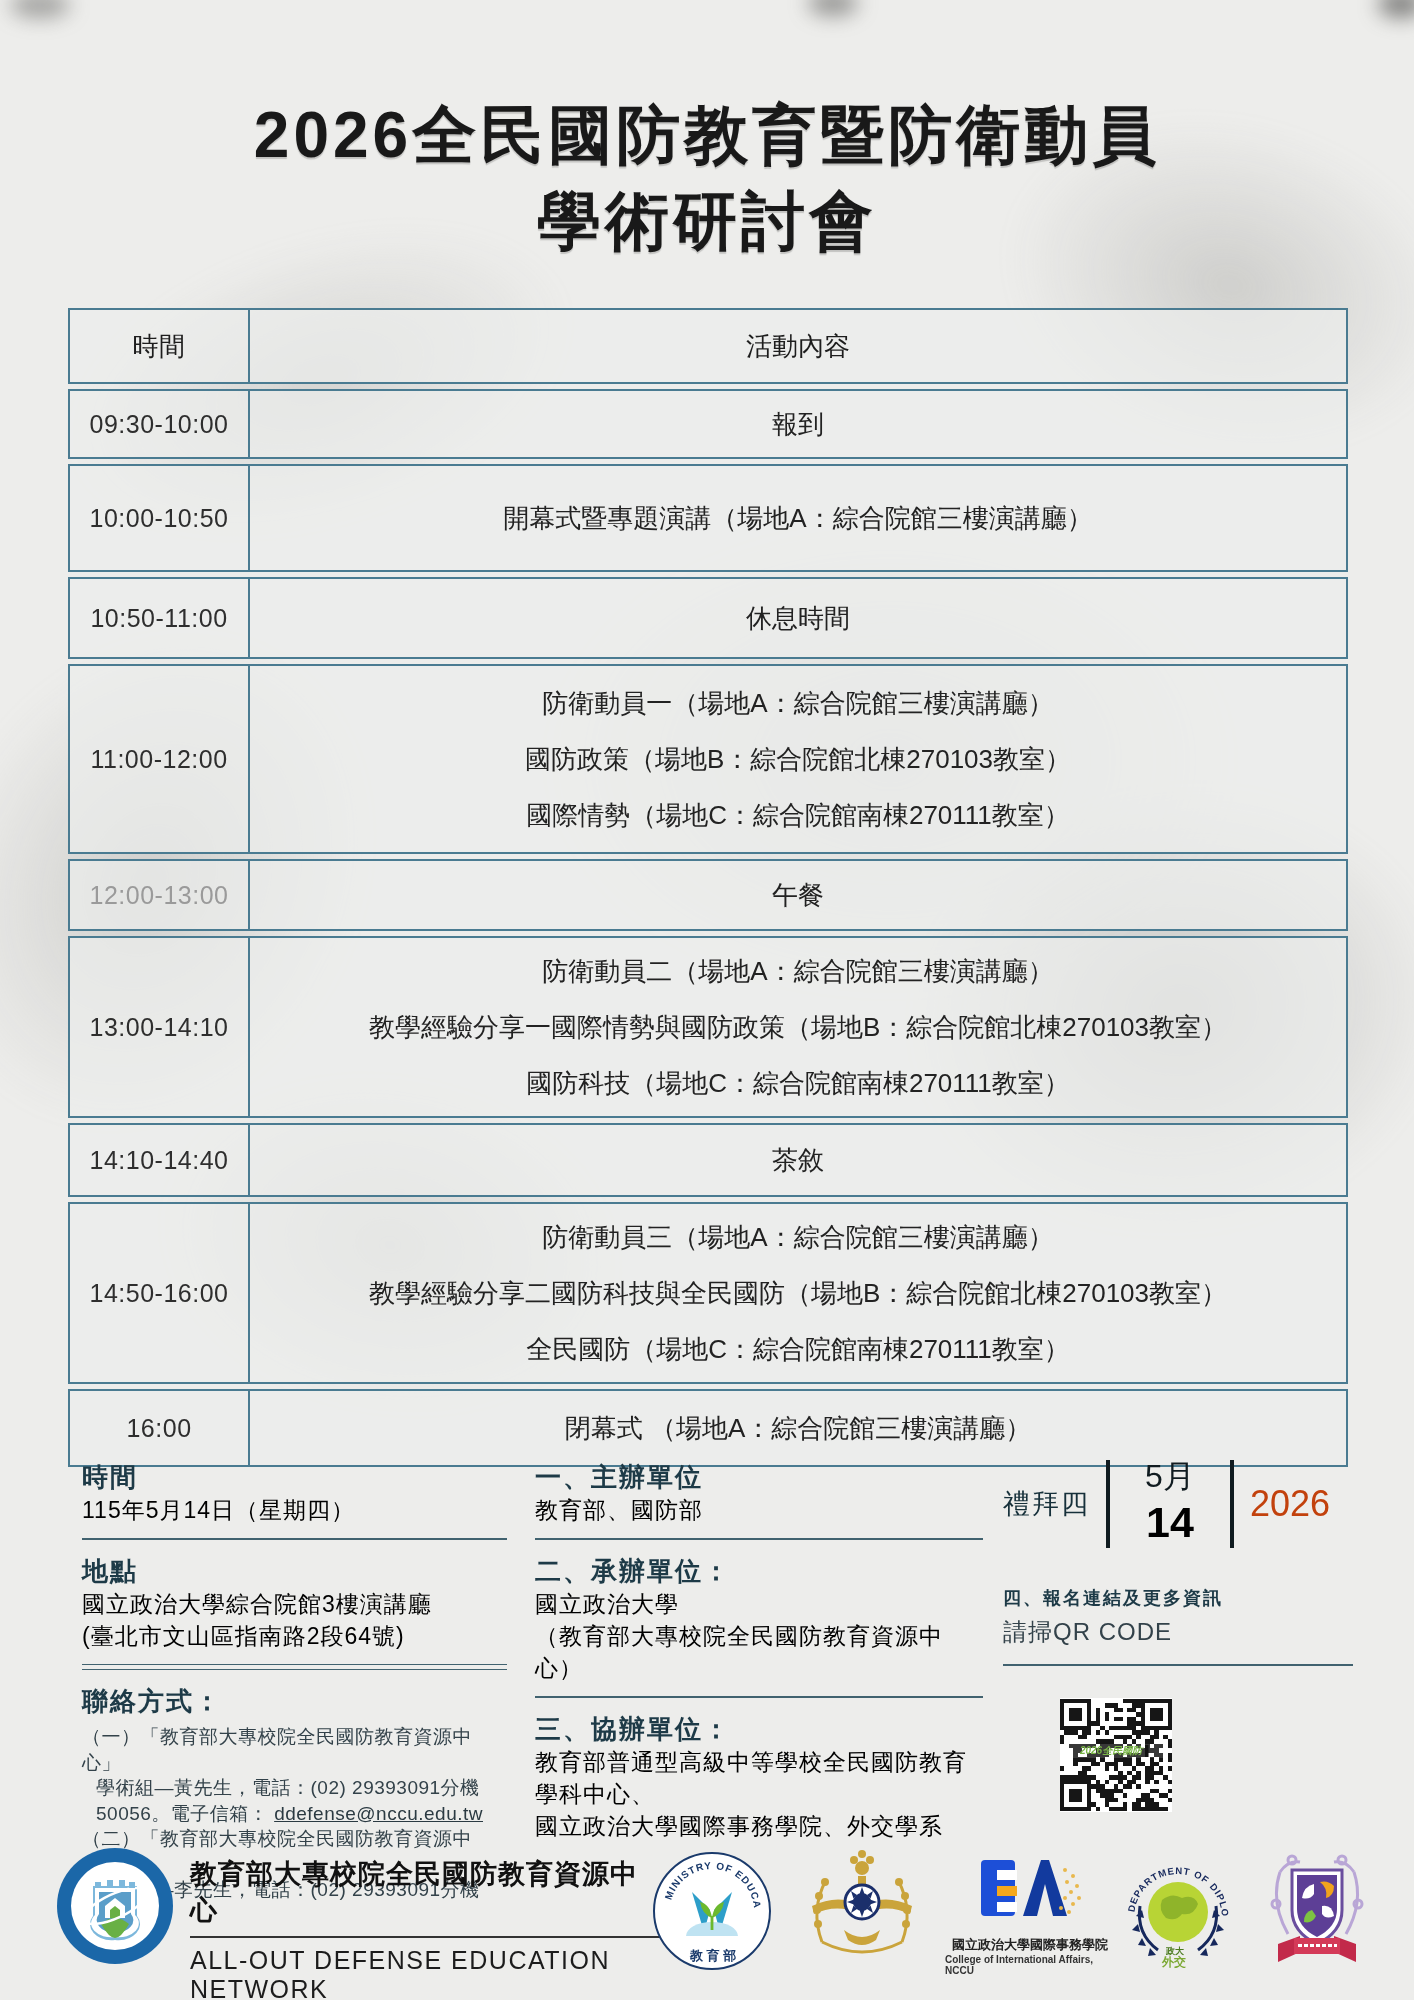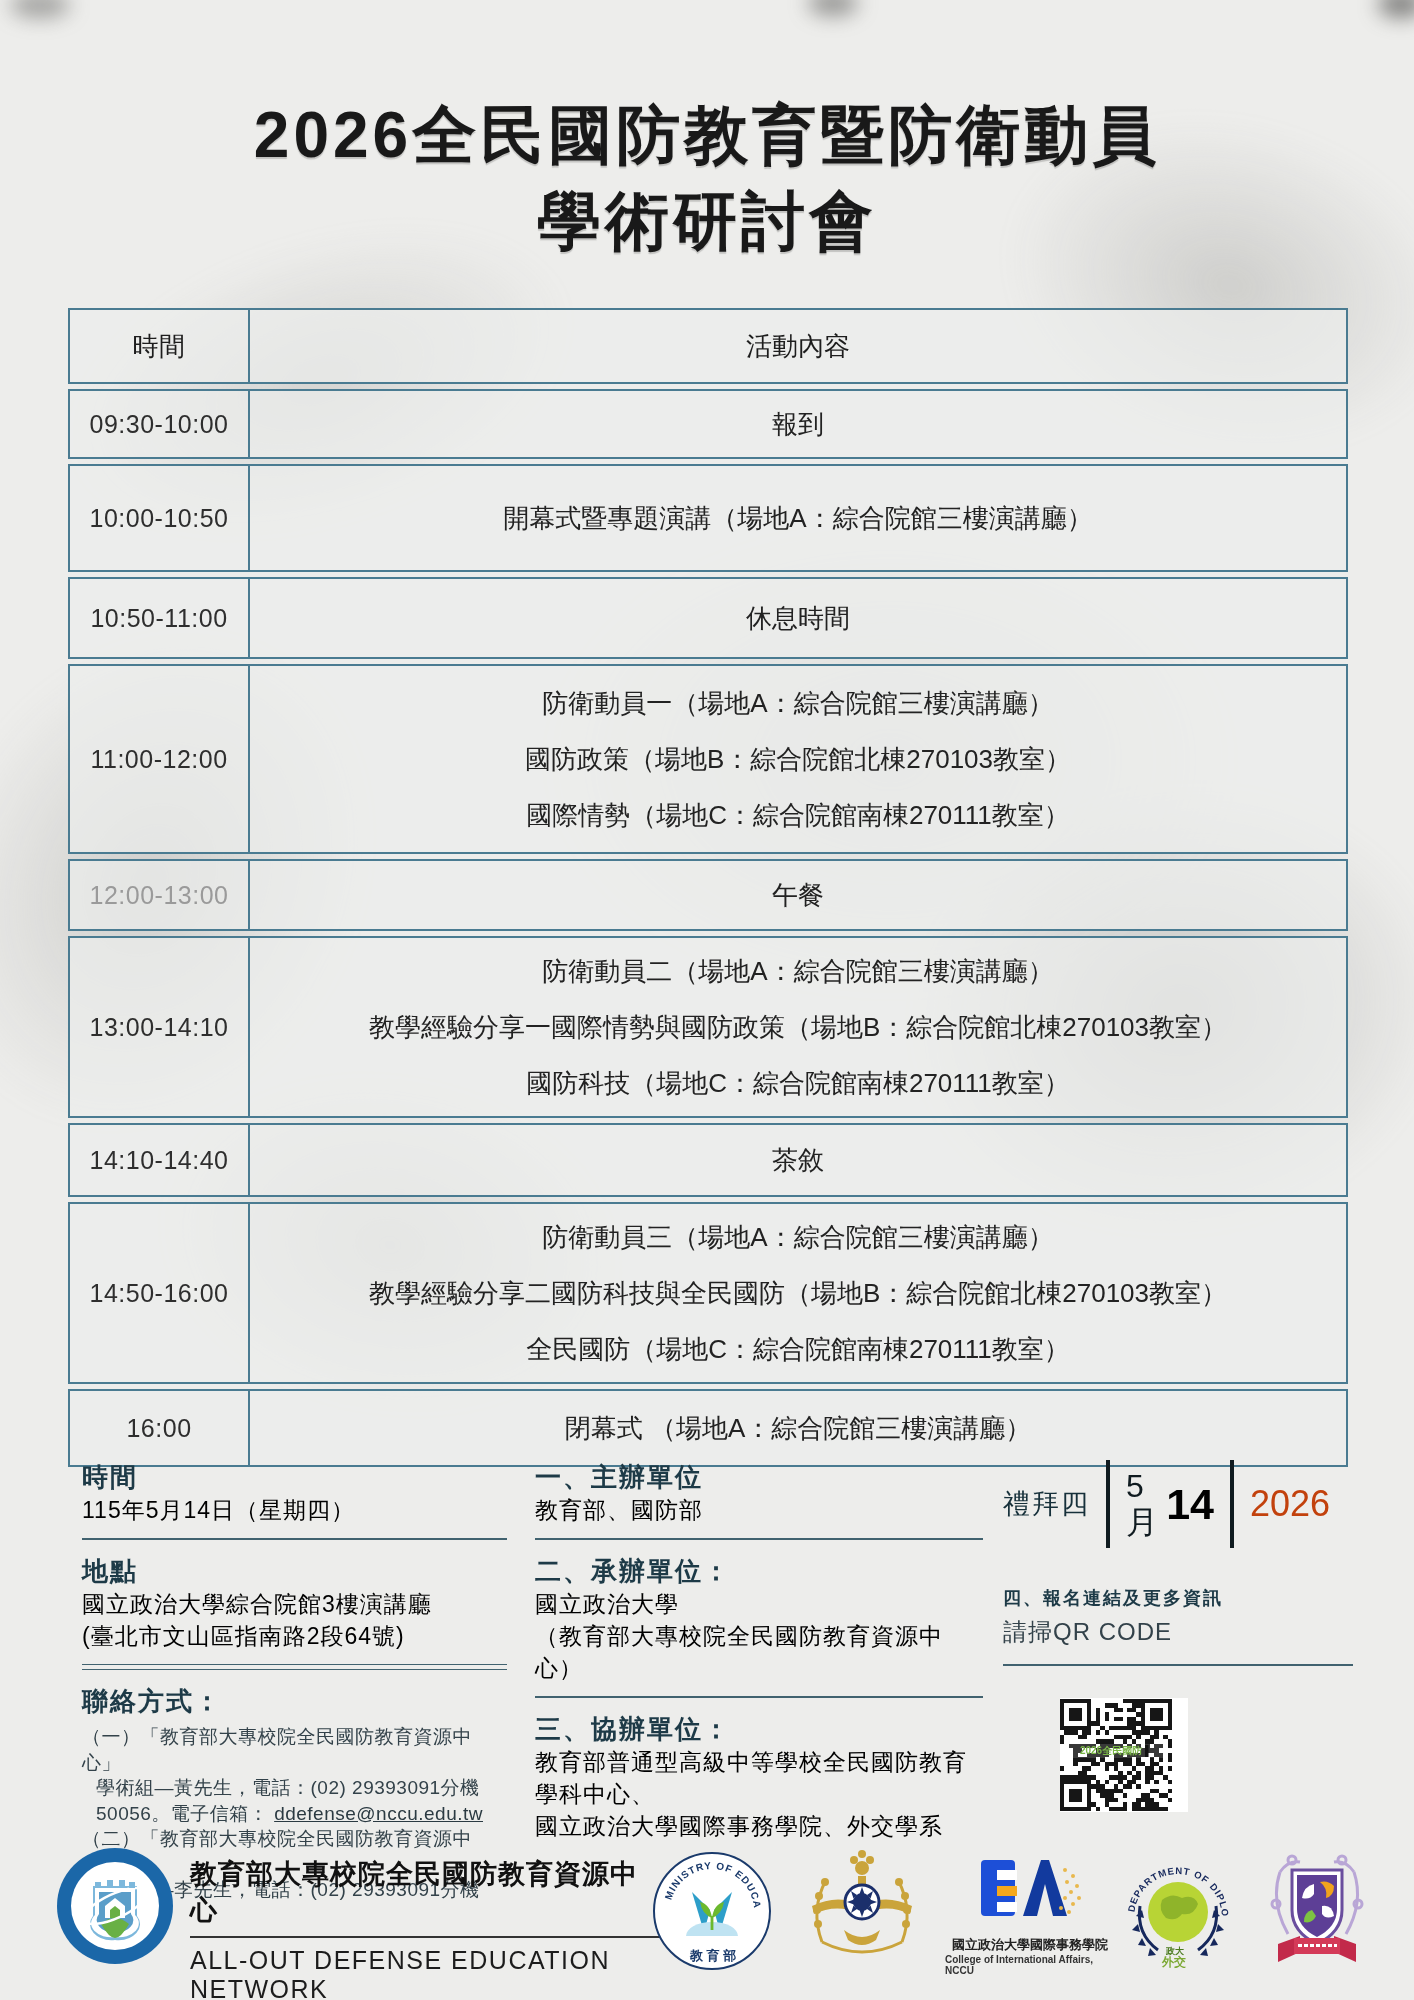--- a/index.html
+++ b/index.html
@@ -34,30 +34,30 @@
   .hr1{border:none;border-top:2px solid #41626f;margin:12px 0 14px 0;}
   .hr2{height:4px;border-top:1.5px solid #41626f;border-bottom:1.5px solid #41626f;margin:12px 0 14px 0;}
   .contact{font-size:19px;color:#33424a;line-height:25.5px;letter-spacing:.5px;}
   .contact .ind{padding-left:14px;}
   .email{text-decoration:underline;color:#2b3a42;cursor:pointer;}
 
   
   .date-row{display:flex;align-items:center;height:92px;margin-bottom:36px;}
   .d-week{font-size:27px;color:#16303a;letter-spacing:2px;}
   .d-bar{width:4px;height:88px;background:#101b20;margin:0 16px;}
-  .d-md{display:flex;align-items:center;width:88px;}
+  .d-md{display:flex;flex-direction:column;align-items:center;width:88px;}
   .d-month{font-size:32px;color:#101b20;line-height:36px;}
   .d-day{font-size:43px;font-weight:800;color:#000;line-height:56px;}
   .d-year{font-size:36px;color:#c2410c;}
 
   .reg-lbl{font-weight:bold;color:#1d3a47;font-size:18px;letter-spacing:2px;}
   .reg-note{font-size:24px;color:#33424a;margin-top:6px;letter-spacing:1px;}
 
   
-  .qr-wrap{position:relative;width:128px;height:114px;margin-top:32px;margin-left:57px;background:#fff;}
+  .qr-wrap{position:relative;width:112px;height:114px;margin-top:32px;margin-left:57px;background:#fff;font-style:italic;}
   .qr-overlay{position:absolute;left:8px;top:46px;width:96px;text-align:center;
               font-size:10px;font-weight:bold;color:#7ab648;background:rgba(255,255,255,.15);}
   .qr-overlay .mk{color:#111;}
 
   
   .footer-text .f-title{font-size:27px;font-weight:bold;color:#111;letter-spacing:1px;}
   .footer-text .f-rule{border:none;border-top:2px solid #333;margin:8px 0;}
   .footer-text .f-sub{font-size:25px;color:#1c1c1c;letter-spacing:1.5px;}
   .logo-cap1{font-size:13px;font-weight:bold;color:#222;text-align:center;margin-top:4px;}
   .logo-cap2{font-size:10px;font-weight:bold;color:#333;text-align:left;}

